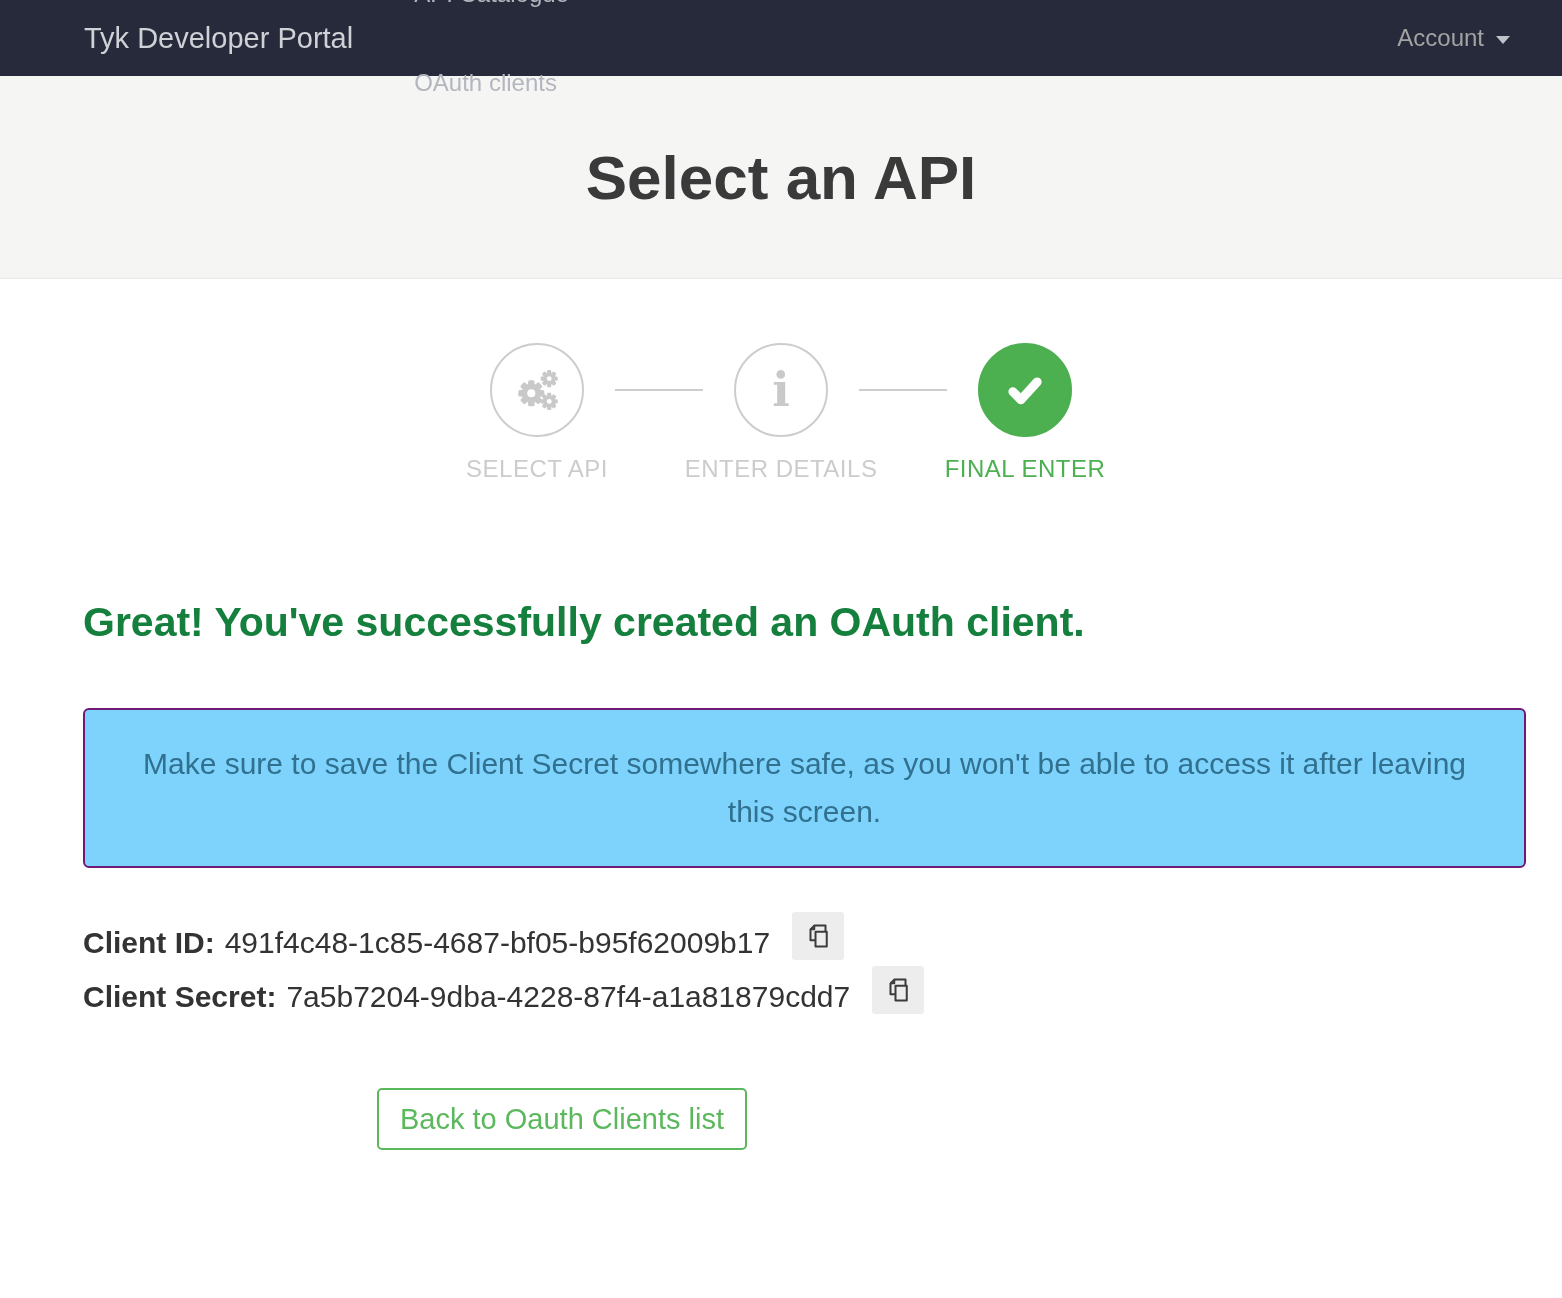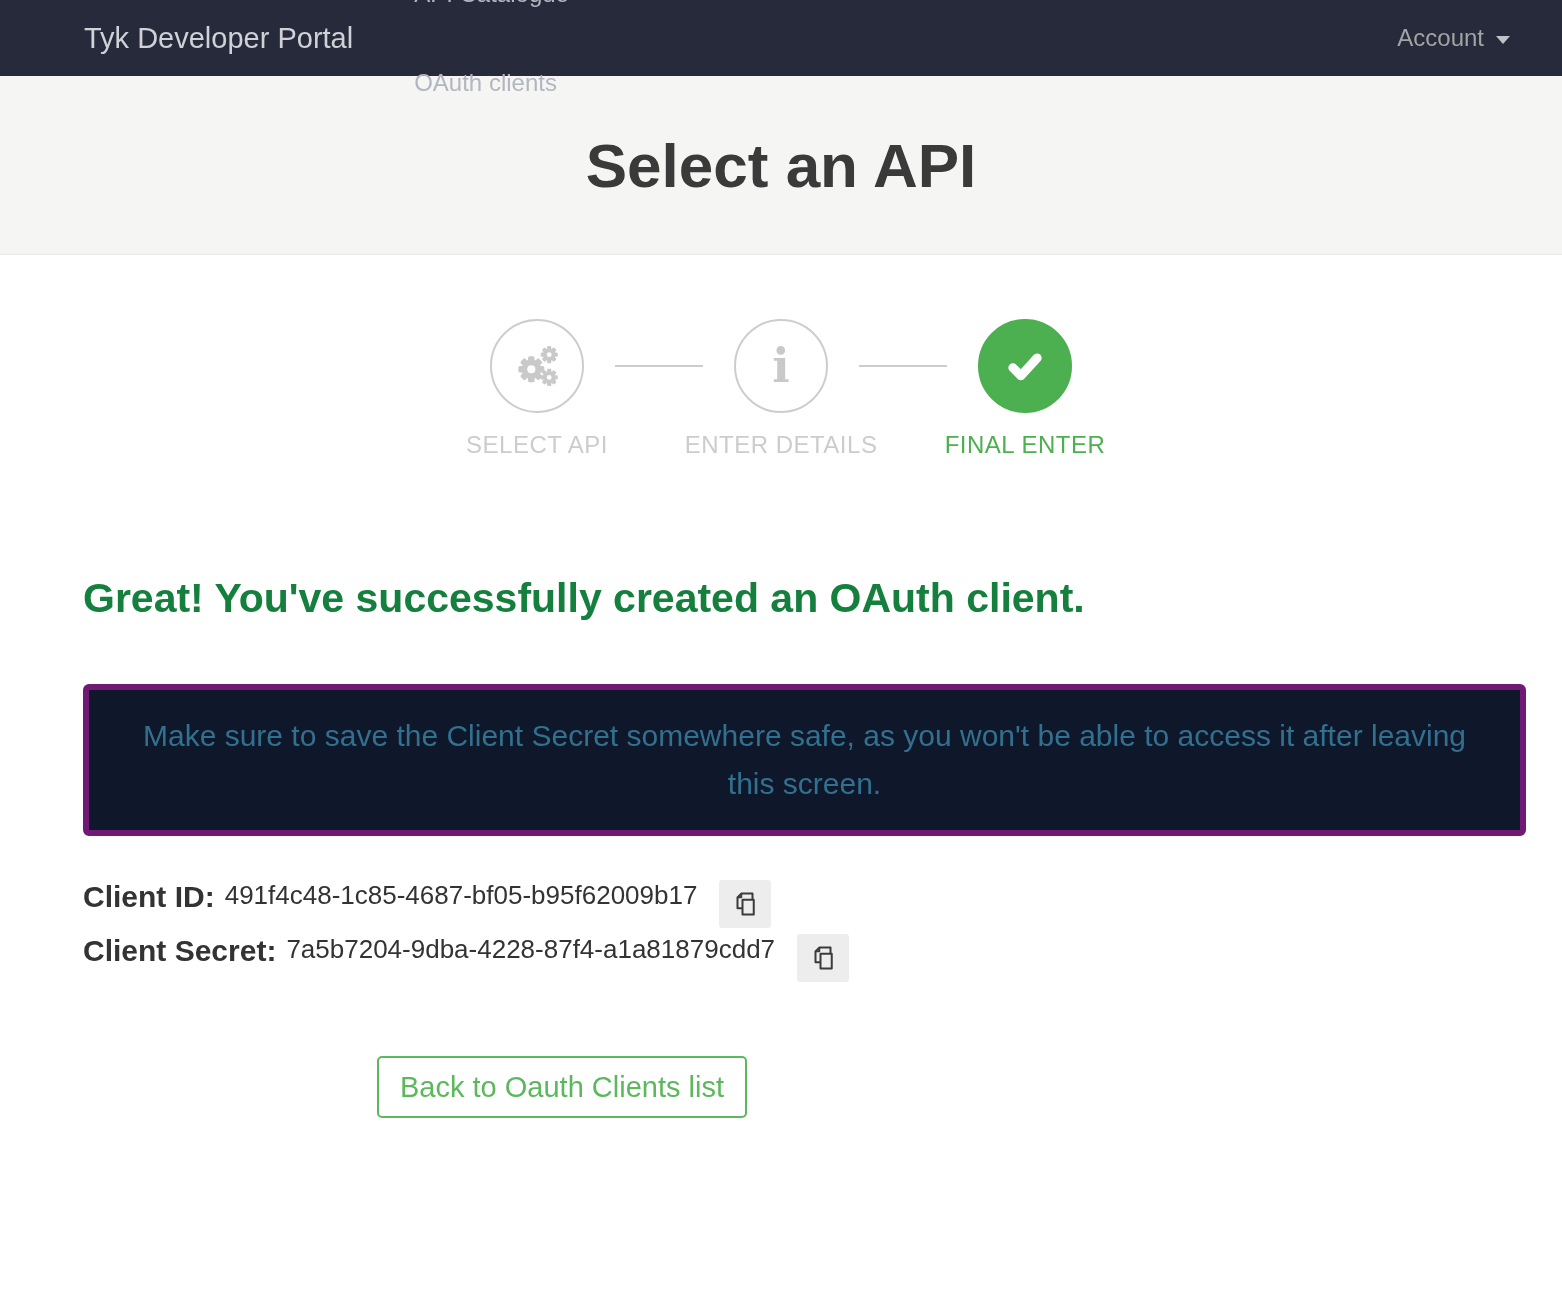--- a/index.html
+++ b/index.html
@@ -22,21 +22,21 @@
   .account { margin-left: auto; display: flex; align-items: center; cursor: pointer; }
   .account-label { font-size: 24px; color: #a3a3a3; }
   .caret {
     width: 0; height: 0; margin-left: 12px; margin-top: 4px;
     border-left: 7px solid transparent; border-right: 7px solid transparent;
     border-top: 8px solid #c0c2ca; display: inline-block;
   }
 
   
   .page-header {
-    height: 179px; background: #f5f5f4; border-bottom: 1px solid #e7e7e6;
+    height: 203px; background: #f5f5f4; border-bottom: 1px solid #e7e7e6;
     display: flex; align-items: center; justify-content: center;
   }
   .page-title { font-size: 62px; font-weight: bold; color: #3a3a3a; }
 
   
   .stepper {
     margin-top: 64px;
     display: flex; align-items: flex-start; justify-content: center;
   }
   .step { display: flex; flex-direction: column; align-items: center; width: 94px; }
@@ -54,28 +54,28 @@
   .step-line { width: 88px; height: 2px; background: #cdcdcd; margin: 46px 31px 0 31px; }
   .info-glyph {
     font-family: "DejaVu Serif", serif; font-weight: bold;
     font-size: 46px; color: #c9c9c9; line-height: 1;
   }
 
   
   .main { padding: 0 36px 100px 83px; }
   .success-heading { margin-top: 116px; font-size: 41px; font-weight: bold; color: #15803d; }
   .info-alert {
-    margin-top: 62px; padding: 22px 40px;
-    background: #0f172a; border: 6px solid #701a75; border-radius: 6px;
+    margin-top: 62px; padding: 30px 40px;
+    background: #7dd3fc; border: 2px solid #701a75; border-radius: 6px;
     color: #31708f; font-size: 30px; line-height: 48px; text-align: center;
   }
   .credentials { margin-top: 44px; }
-  .cred-row { display: flex; align-items: flex-start; margin-bottom: 6px; height: 48px; }
+  .cred-row { display: flex; align-items: flex-end; margin-bottom: 6px; height: 48px; }
   .cred-label { font-size: 30px; font-weight: bold; margin-right: 10px; white-space: nowrap; }
-  .cred-value { font-size: 26px; white-space: nowrap; }
+  .cred-value { font-size: 30px; white-space: nowrap; }
   .copy-btn {
     margin-left: 22px; width: 52px; height: 48px;
     background: #ededed; border: none; border-radius: 3px;
     display: inline-flex; align-items: center; justify-content: center;
     cursor: pointer; padding: 0;
   }
   .back-btn {
     margin: 68px 0 0 294px; width: 370px; height: 62px;
     background: #ffffff; color: #5cb85c;
     border: 2px solid #5cb85c; border-radius: 5px;

